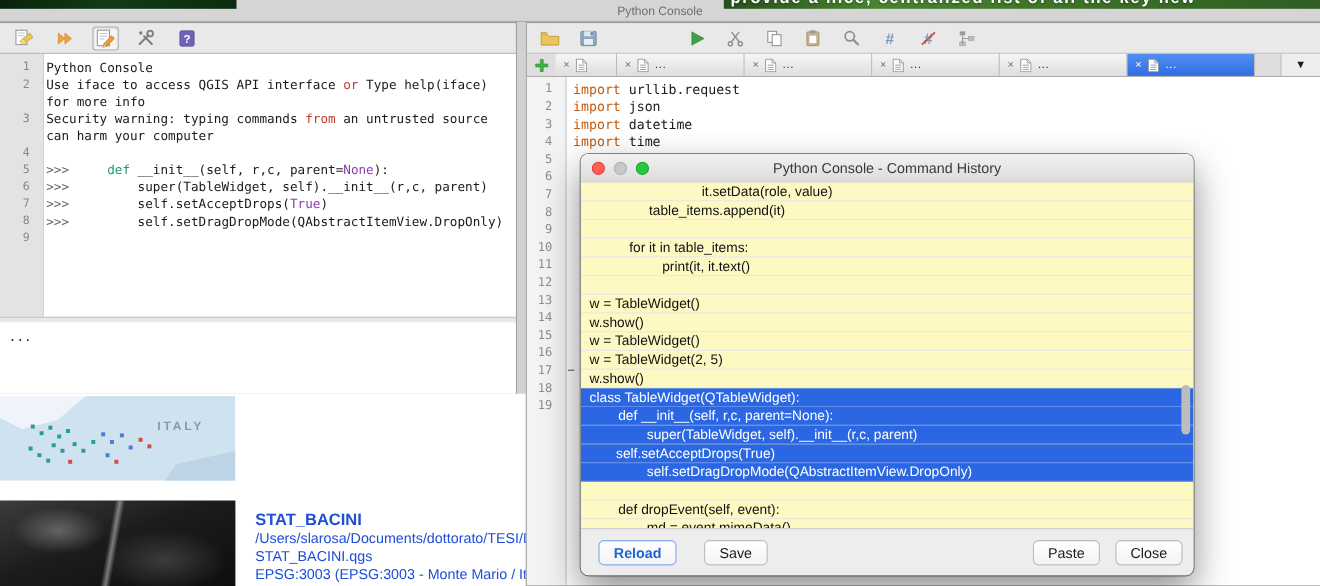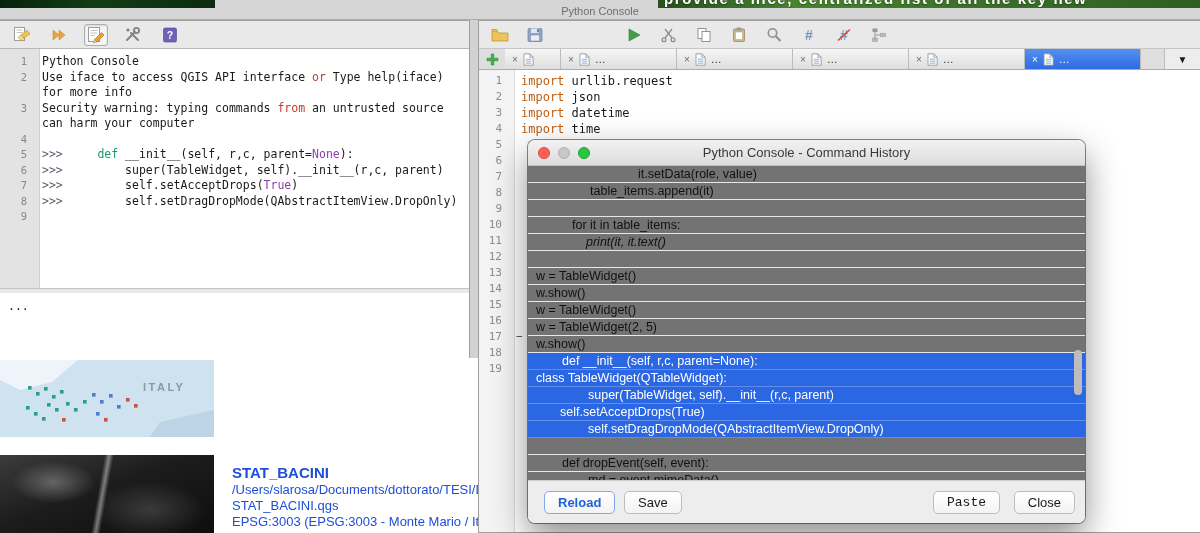--- a/index.html
+++ b/index.html
@@ -76,31 +76,31 @@
   
   .dialog { position:absolute; left:528px; top:140px; width:557px; height:383px; background:#fff; border-radius:7px;
             box-shadow:0 14px 34px rgba(0,0,0,.45), 0 0 0 1px rgba(110,110,110,.8); z-index:20; overflow:hidden; }
   .dlg-title { height:26px; background:linear-gradient(#f2f2f2,#dcdcdc); border-bottom:1px solid #bfbfbf;
                text-align:center; line-height:25px; font-size:13px; color:#3a3a3a; position:relative; }
   .lights { position:absolute; left:10px; top:7px; display:flex; gap:8px; }
   .light { width:12px; height:12px; border-radius:50%; }
   .light.red { background:#ff5f57; border:1px solid #e0443e; }
   .light.gray { background:#c8c8c8; border:1px solid #b0b0b0; }
   .light.green { background:#29c73f; border:1px solid #1da32f; }
-  .dlg-list { position:absolute; left:0; top:26px; right:0; bottom:43px; overflow:hidden; background:#737373; }
+  .dlg-list { position:absolute; left:0; top:26px; right:0; bottom:43px; overflow:hidden; background:#fef9c3; }
   .hrow { height:17px; display:flex; align-items:center; font-size:12.5px; color:#111; border-bottom:1px solid #e7e7e7; }
   .hrow.sel { background:#2b67e2; color:#fff; border-bottom-color:rgba(255,255,255,.25); }
   .dlg-scroll { position:absolute; right:3px; top:210px; width:8px; height:45px; border-radius:4px; background:#bdbdbd; }
   .dlg-footer { position:absolute; left:0; right:0; bottom:0; height:43px; background:#ededed; border-top:1px solid #cfcfcf; }
   .btn { position:absolute; top:10px; height:23px; border-radius:5px; border:1px solid #bdbdbd;
          background:linear-gradient(#ffffff,#f3f3f3); font-size:13px; padding:0 13px; color:#1a1a1a;
          font-family:"Liberation Sans", sans-serif; }
   .btn.reload { left:16px; color:#1e62d8; border-color:#86a9ea; font-weight:bold; }
-  .btn.save { left:96px; }
-  .btn.paste { right:85px;font-family:Liberation Mono, monospace; }
+  .btn.save { left:112px; }
+  .btn.paste { right:85px; }
   .btn.close { right:10px; }
 </style>
 </head>
 <body>
 
 <div class="screen">
 
   <div class="titlebar">
     <span>Python Console</span>
   </div>
@@ -507,29 +507,29 @@
         <span class="light gray"></span>
         <span class="light green"></span>
       </div>
       <span>Python Console - Command History</span>
     </div>
     <div class="dlg-list">
         <div class="hrow" style="padding-left: 110px;">it.setData(role, value)</div>
         <div class="hrow" style="padding-left: 62px;">table_items.append(it)</div>
         <div class="hrow" style="padding-left: 8px;"></div>
         <div class="hrow" style="padding-left: 44px;">for it in table_items:</div>
-        <div class="hrow" style="padding-left: 58px; font-style: italic;">print(it, it.text()</div>
+        <div class="hrow" style="padding-left: 74px;">print(it, it.text()</div>
         <div class="hrow" style="padding-left: 8px;"></div>
         <div class="hrow" style="padding-left: 8px;">w = TableWidget()</div>
         <div class="hrow" style="padding-left: 8px;">w.show()</div>
         <div class="hrow" style="padding-left: 8px;">w = TableWidget()</div>
         <div class="hrow" style="padding-left: 8px;">w = TableWidget(2, 5)</div>
         <div class="hrow" style="padding-left: 8px;">w.show()</div>
+        <div class="hrow sel" style="padding-left: 8px;">class TableWidget(QTableWidget):</div>
         <div class="hrow sel" style="padding-left: 34px;">def __init__(self, r,c, parent=None):</div>
-        <div class="hrow sel" style="padding-left: 8px;">class TableWidget(QTableWidget):</div>
         <div class="hrow sel" style="padding-left: 60px;">super(TableWidget, self).__init__(r,c, parent)</div>
         <div class="hrow sel" style="padding-left: 32px;">self.setAcceptDrops(True)</div>
         <div class="hrow sel" style="padding-left: 60px;">self.setDragDropMode(QAbstractItemView.DropOnly)</div>
         <div class="hrow" style="padding-left: 8px;"></div>
         <div class="hrow" style="padding-left: 34px;">def dropEvent(self, event):</div>
         <div class="hrow" style="padding-left: 60px;">md = event.mimeData()</div>
       </div>
     <div class="dlg-scroll"></div>
     <div class="dlg-footer">
       <button class="btn reload">Reload</button>

